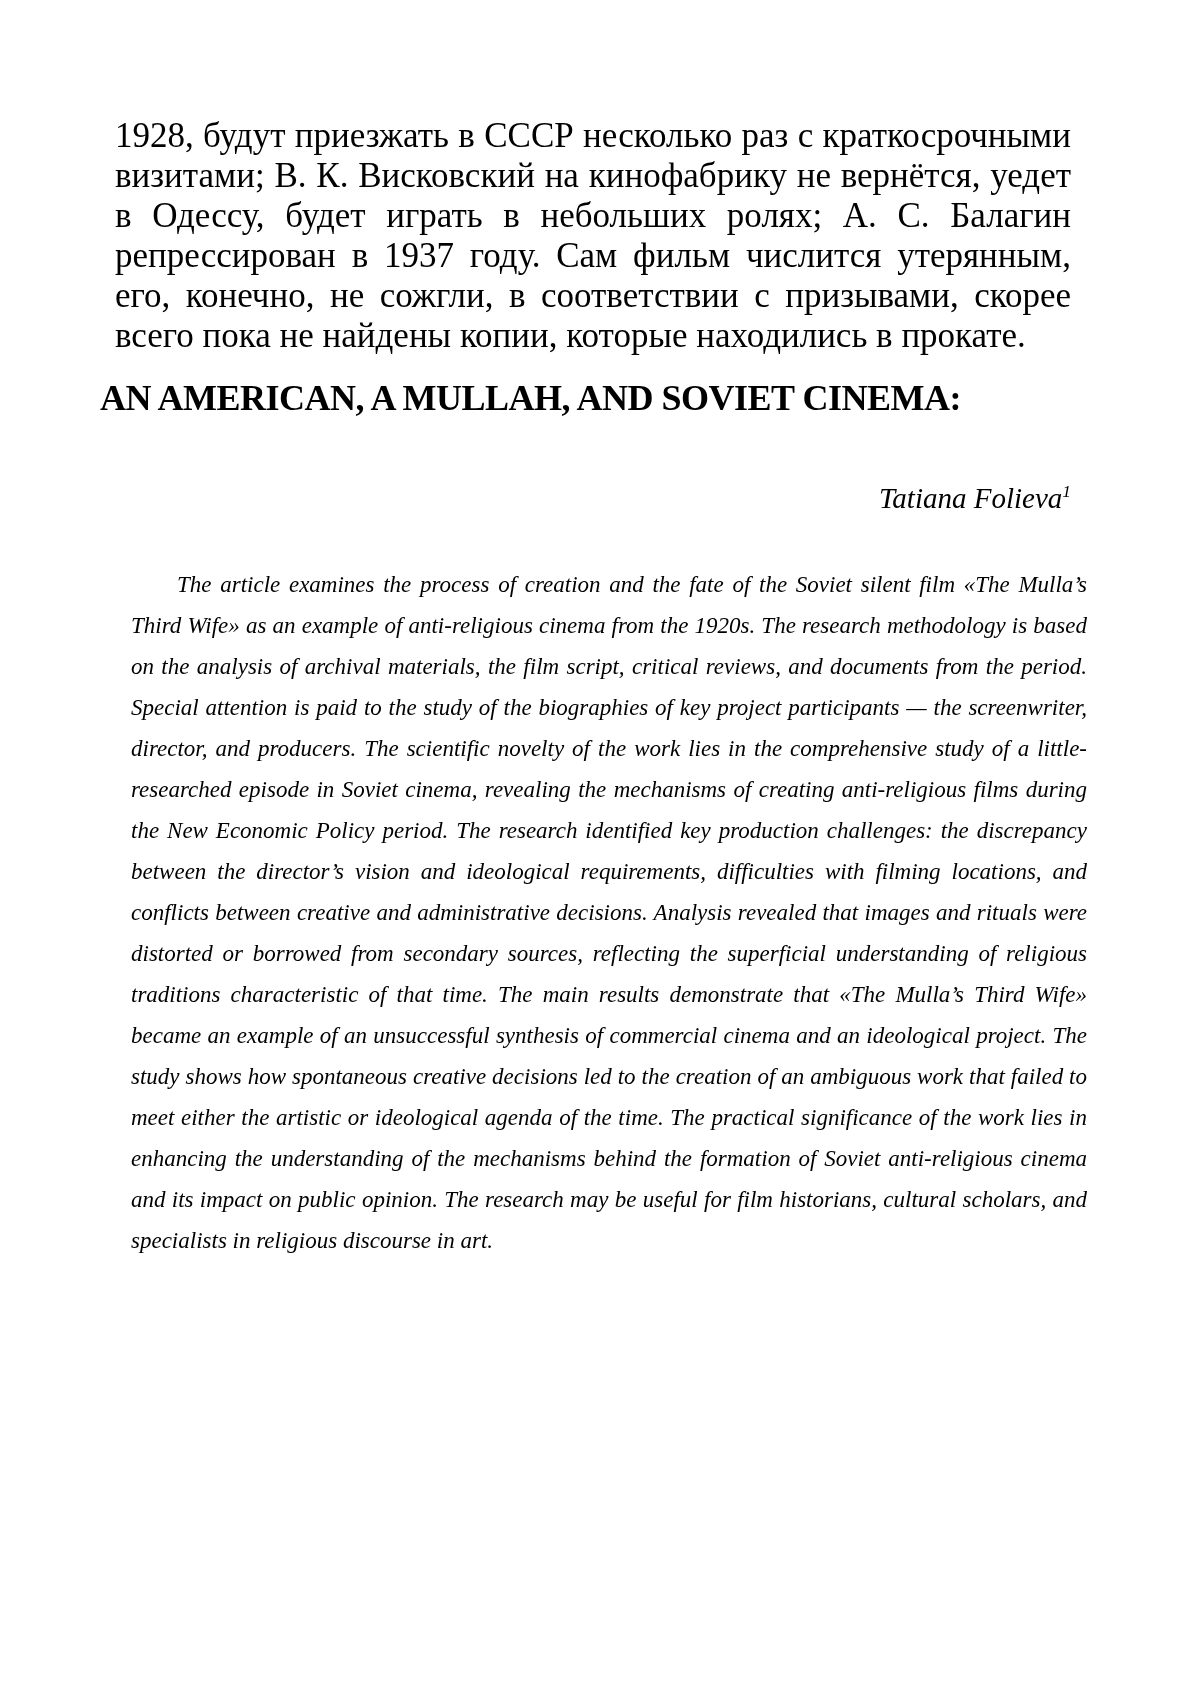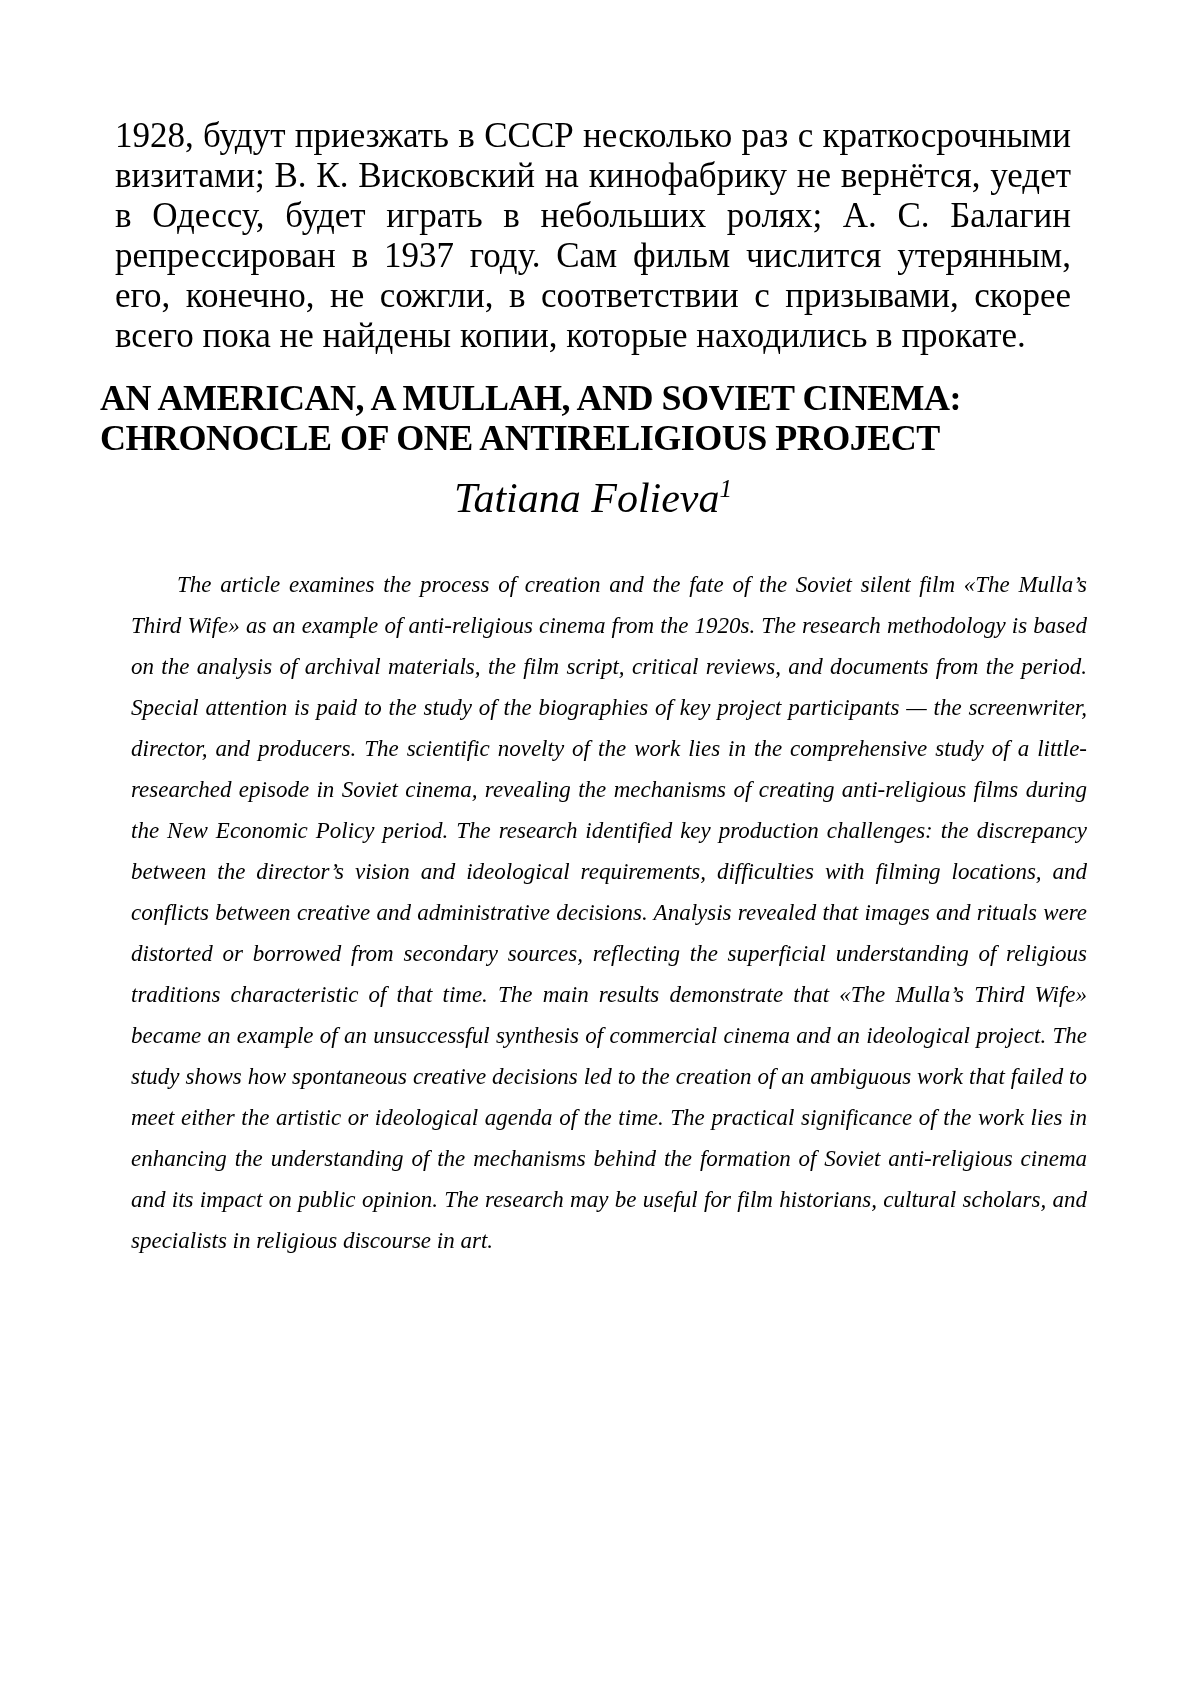--- a/index.html
+++ b/index.html
@@ -40,24 +40,24 @@
   }
   .article-title .title-line {
     display: block;
   }
   .author-line {
     position: absolute;
     left: 115px;
     top: 478px;
     width: 956px;
     margin: 0;
-    font-size: 42px;
+    font-size: 29px;
     line-height: 41px;
     font-style: italic;
-    text-align: center;
+    text-align: right;
   }
   .abstract-para {
     position: absolute;
     left: 115px;
     top: 548px;
     width: 956px;
     margin: 16px;
     font-size: 23px;
     line-height: 41px;
     font-style: italic;
@@ -102,21 +102,20 @@
 </style>
 </head>
 <body>
 
 <div class="page">
 
   <p class="russian-para">1928, будут приезжать в СССР несколько раз с краткосрочными визитами; В. К. Висковский на кинофабрику не вернётся, уедет в Одессу, будет играть в небольших ролях; А. С. Балагин репрессирован в 1937 году. Сам фильм числится утерянным, его, конечно, не сожгли, в соответствии с призывами, скорее всего пока не найдены копии, которые находились в прокате.</p>
 
   <h1 class="article-title">
     <span class="title-line">AN AMERICAN, A MULLAH, AND SOVIET CINEMA:</span>
-    <span class="title-line">CHRONOCLE OF ONE ANTIRELIGIOUS PROJECT</span>
   </h1>
 
   <p class="author-line"><span>Tatiana Folieva</span><sup>1</sup></p>
 
   <p class="abstract-para">The article examines the process of creation and the fate of the Soviet silent film «The Mulla’s Third Wife» as an example of anti-religious cinema from the 1920s. The research methodology is based on the analysis of archival materials, the film script, critical reviews, and documents from the period. Special attention is paid to the study of the biographies of key project participants — the screenwriter, director, and producers. The scientific novelty of the work lies in the comprehensive study of a little-researched episode in Soviet cinema, revealing the mechanisms of creating anti-religious films during the New Economic Policy period. The research identified key production challenges: the discrepancy between the director’s vision and ideological requirements, difficulties with filming locations, and conflicts between creative and administrative decisions. Analysis revealed that images and rituals were distorted or borrowed from secondary sources, reflecting the superficial understanding of religious traditions characteristic of that time. The main results demonstrate that «The Mulla’s Third Wife» became an example of an unsuccessful synthesis of commercial cinema and an ideological project. The study shows how spontaneous creative decisions led to the creation of an ambiguous work that failed to meet either the artistic or ideological agenda of the time. The practical significance of the work lies in enhancing the understanding of the mechanisms behind the formation of Soviet anti-religious cinema and its impact on public opinion. The research may be useful for film historians, cultural scholars, and specialists in religious discourse in art.</p>
 
   <div class="footnote-rule"></div>
 
   <p class="footnote-line"><sup>1</sup><span>PhD, challenges scholar.</span></p>
 

